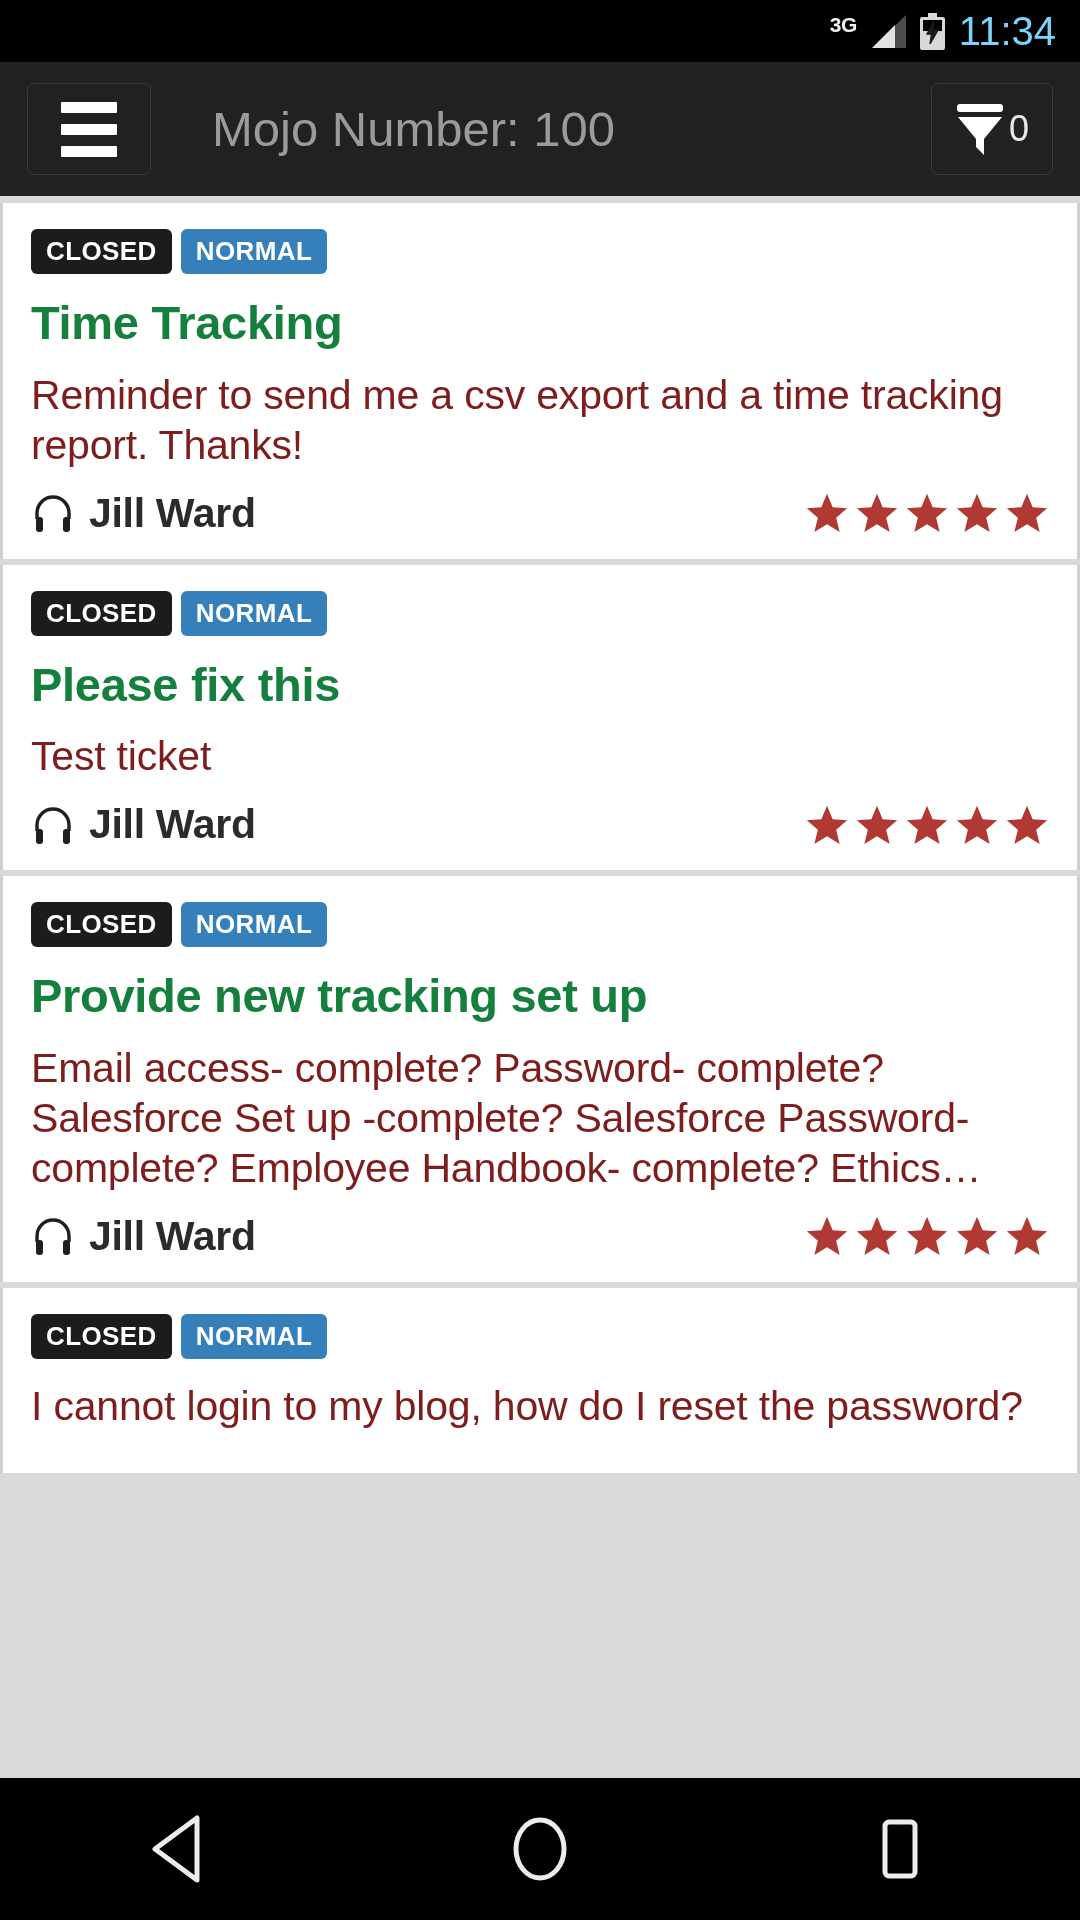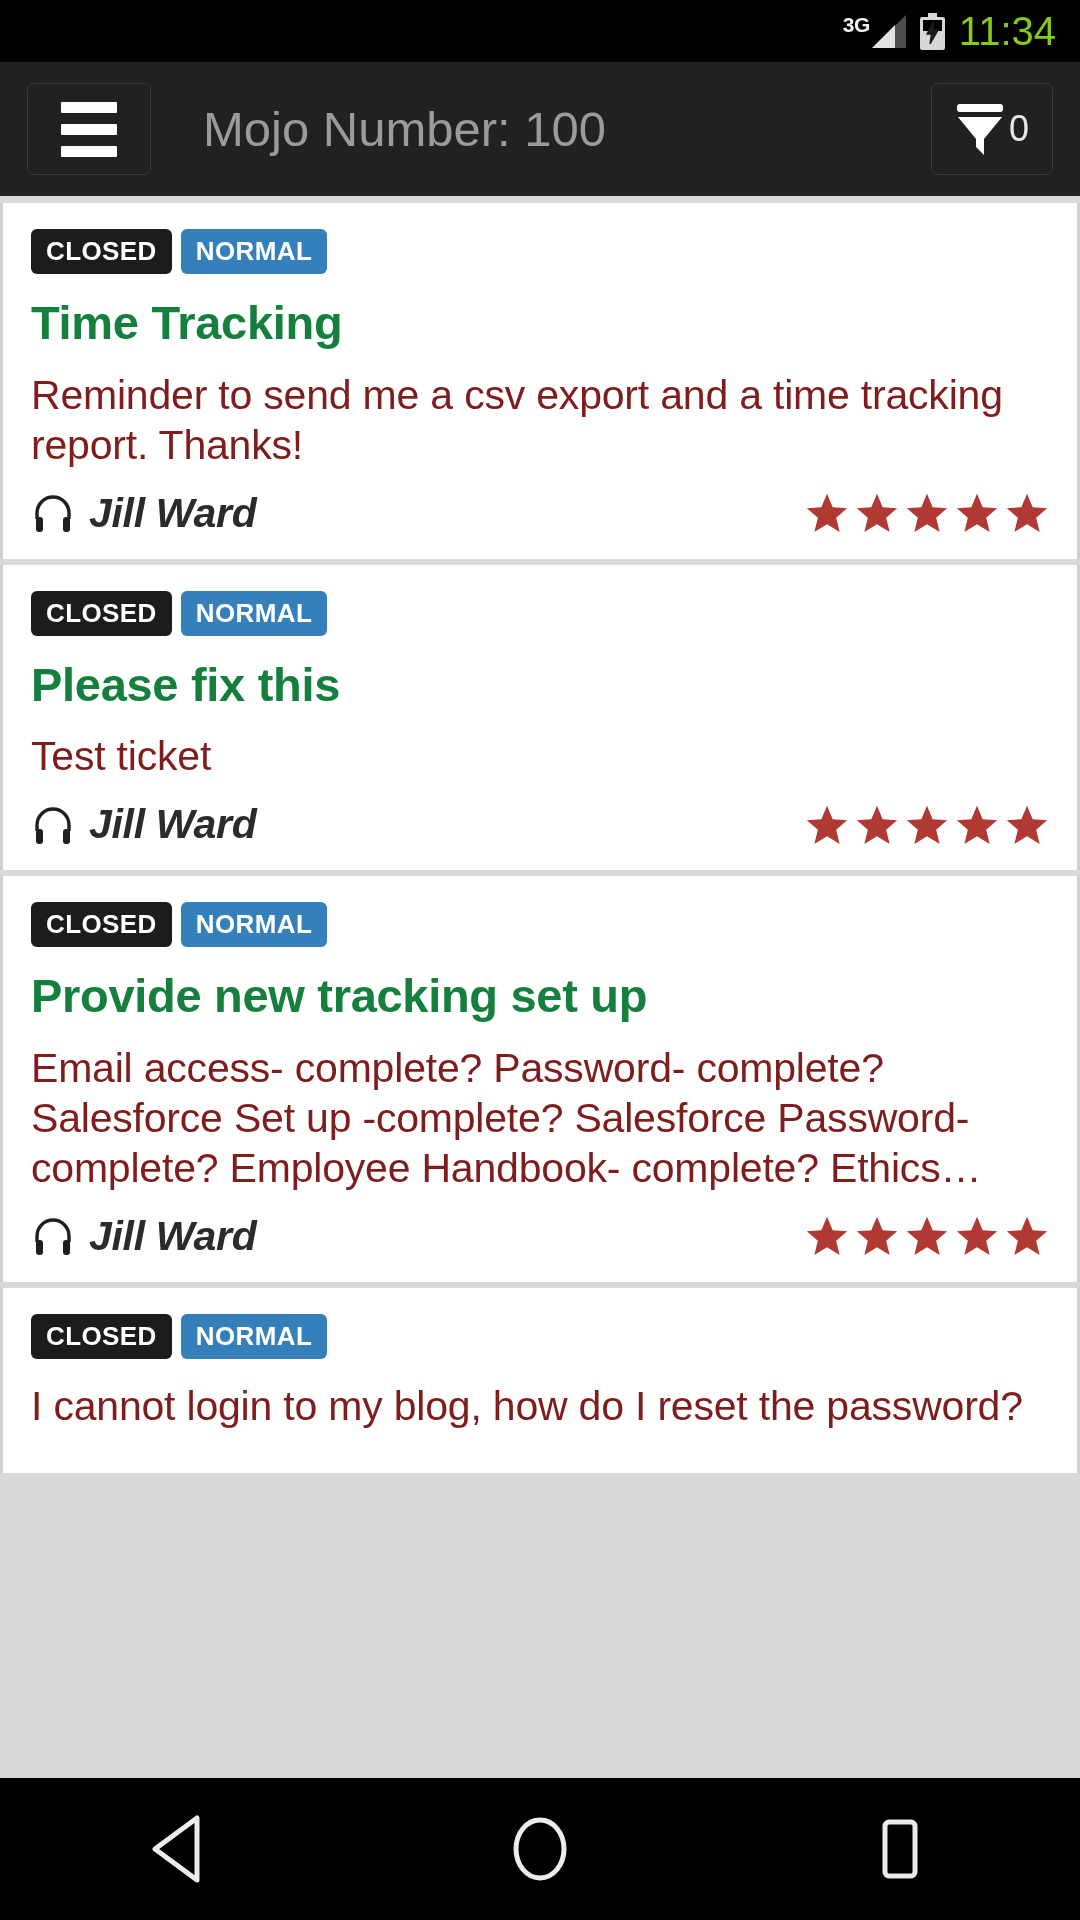--- a/index.html
+++ b/index.html
@@ -10,21 +10,21 @@
     overflow:hidden;
   }
   .device { width:1080px; height:1920px; display:flex; flex-direction:column; background:#e8e8e8; }
 
   
   .statusbar {
     height:62px; background:#000; flex:0 0 62px;
     display:flex; align-items:center; justify-content:flex-end;
     padding-right:24px; gap:14px;
   }
-  .sb-net { display:flex; align-items:flex-end; gap:2px; }
+  .sb-net { display:flex; align-items:flex-end; gap:15px; }
   .sb-3g { color:#f2f2f2; font-size:21px; font-weight:700; line-height:1;
            letter-spacing:-0.5px; position:relative; top:-13px; }
   .sb-signal { width:34px; height:33px; position:relative; }
   .sb-signal .tri-full {
     position:absolute; right:0; bottom:0; width:0; height:0;
     border-left:34px solid transparent; border-bottom:33px solid #4d4d4d;
   }
   .sb-signal .tri-fill {
     position:absolute; right:11px; bottom:0; width:0; height:0;
     border-left:23px solid transparent; border-bottom:23px solid #e2e2e2;
@@ -36,27 +36,27 @@
   }
   .sb-batt .cap {
     position:absolute; left:8px; top:0; width:9px; height:5px; background:#d8d8d8;
   }
   .sb-batt .fill {
     position:absolute; left:3px; top:18px; width:19px; height:16px; background:#d8d8d8;
   }
   .sb-batt .bolt {
     position:absolute; left:6px; top:8px; width:13px; height:23px; color:#fff;
   }
-  .sb-time { color:#84cc16; font-size:40px; font-weight:400; line-height:1;
+  .sb-time { color:#7dd3fc; font-size:40px; font-weight:400; line-height:1;
              letter-spacing:0px; }
 
   
   .appbar {
     height:134px; flex:0 0 134px; background:#212121;
-    display:flex; align-items:center; padding:0 27px; gap:3px;
+    display:flex; align-items:center; padding:0 27px; gap:12px;
   }
   .menu-btn {
     width:124px; height:92px; border:1px solid #3a3a3a; border-radius:7px;
     display:flex; flex-direction:column; align-items:center; justify-content:center; gap:11px;
     background:transparent; flex:0 0 124px;
   }
   .menu-btn .bar { width:56px; height:11px; background:#fff; border-radius:1px; }
   .appbar-title {
     flex:1 1 auto; color:#9b9b9b; font-size:49px; font-weight:400;
     padding-left:49px; white-space:nowrap; overflow:hidden;
@@ -90,21 +90,21 @@
     font-size:47px; font-weight:700; color:#15803d; line-height:1.14;
     margin-bottom:20px; letter-spacing:-0.3px;
   }
   .card-body {
     font-size:41px; font-weight:400; color:#7f1d1d; line-height:1.22;
     margin-bottom:20px; letter-spacing:-0.2px;
   }
   .card-foot { display:flex; align-items:center; justify-content:space-between; }
   .agent { display:flex; align-items:center; gap:14px; }
   .headset-icon { width:44px; height:44px; display:block; }
-  .agent-name { font-size:41px; font-weight:700; color:#2b2b2b; letter-spacing:-0.3px;font-style:italic; }
+  .agent-name { font-size:41px; font-weight:700; color:#2b2b2b; letter-spacing:-0.3px; }
   .stars { display:flex; gap:6px; align-items:center; }
   .star { width:44px; height:44px; display:block; }
 
   
   .navbar {
     height:142px; flex:0 0 142px; background:#000;
     display:flex; align-items:center; justify-content:space-around;
   }
   .nav-btn { width:200px; height:142px; display:flex; align-items:center; justify-content:center; }
   .nav-ico { display:block; }

